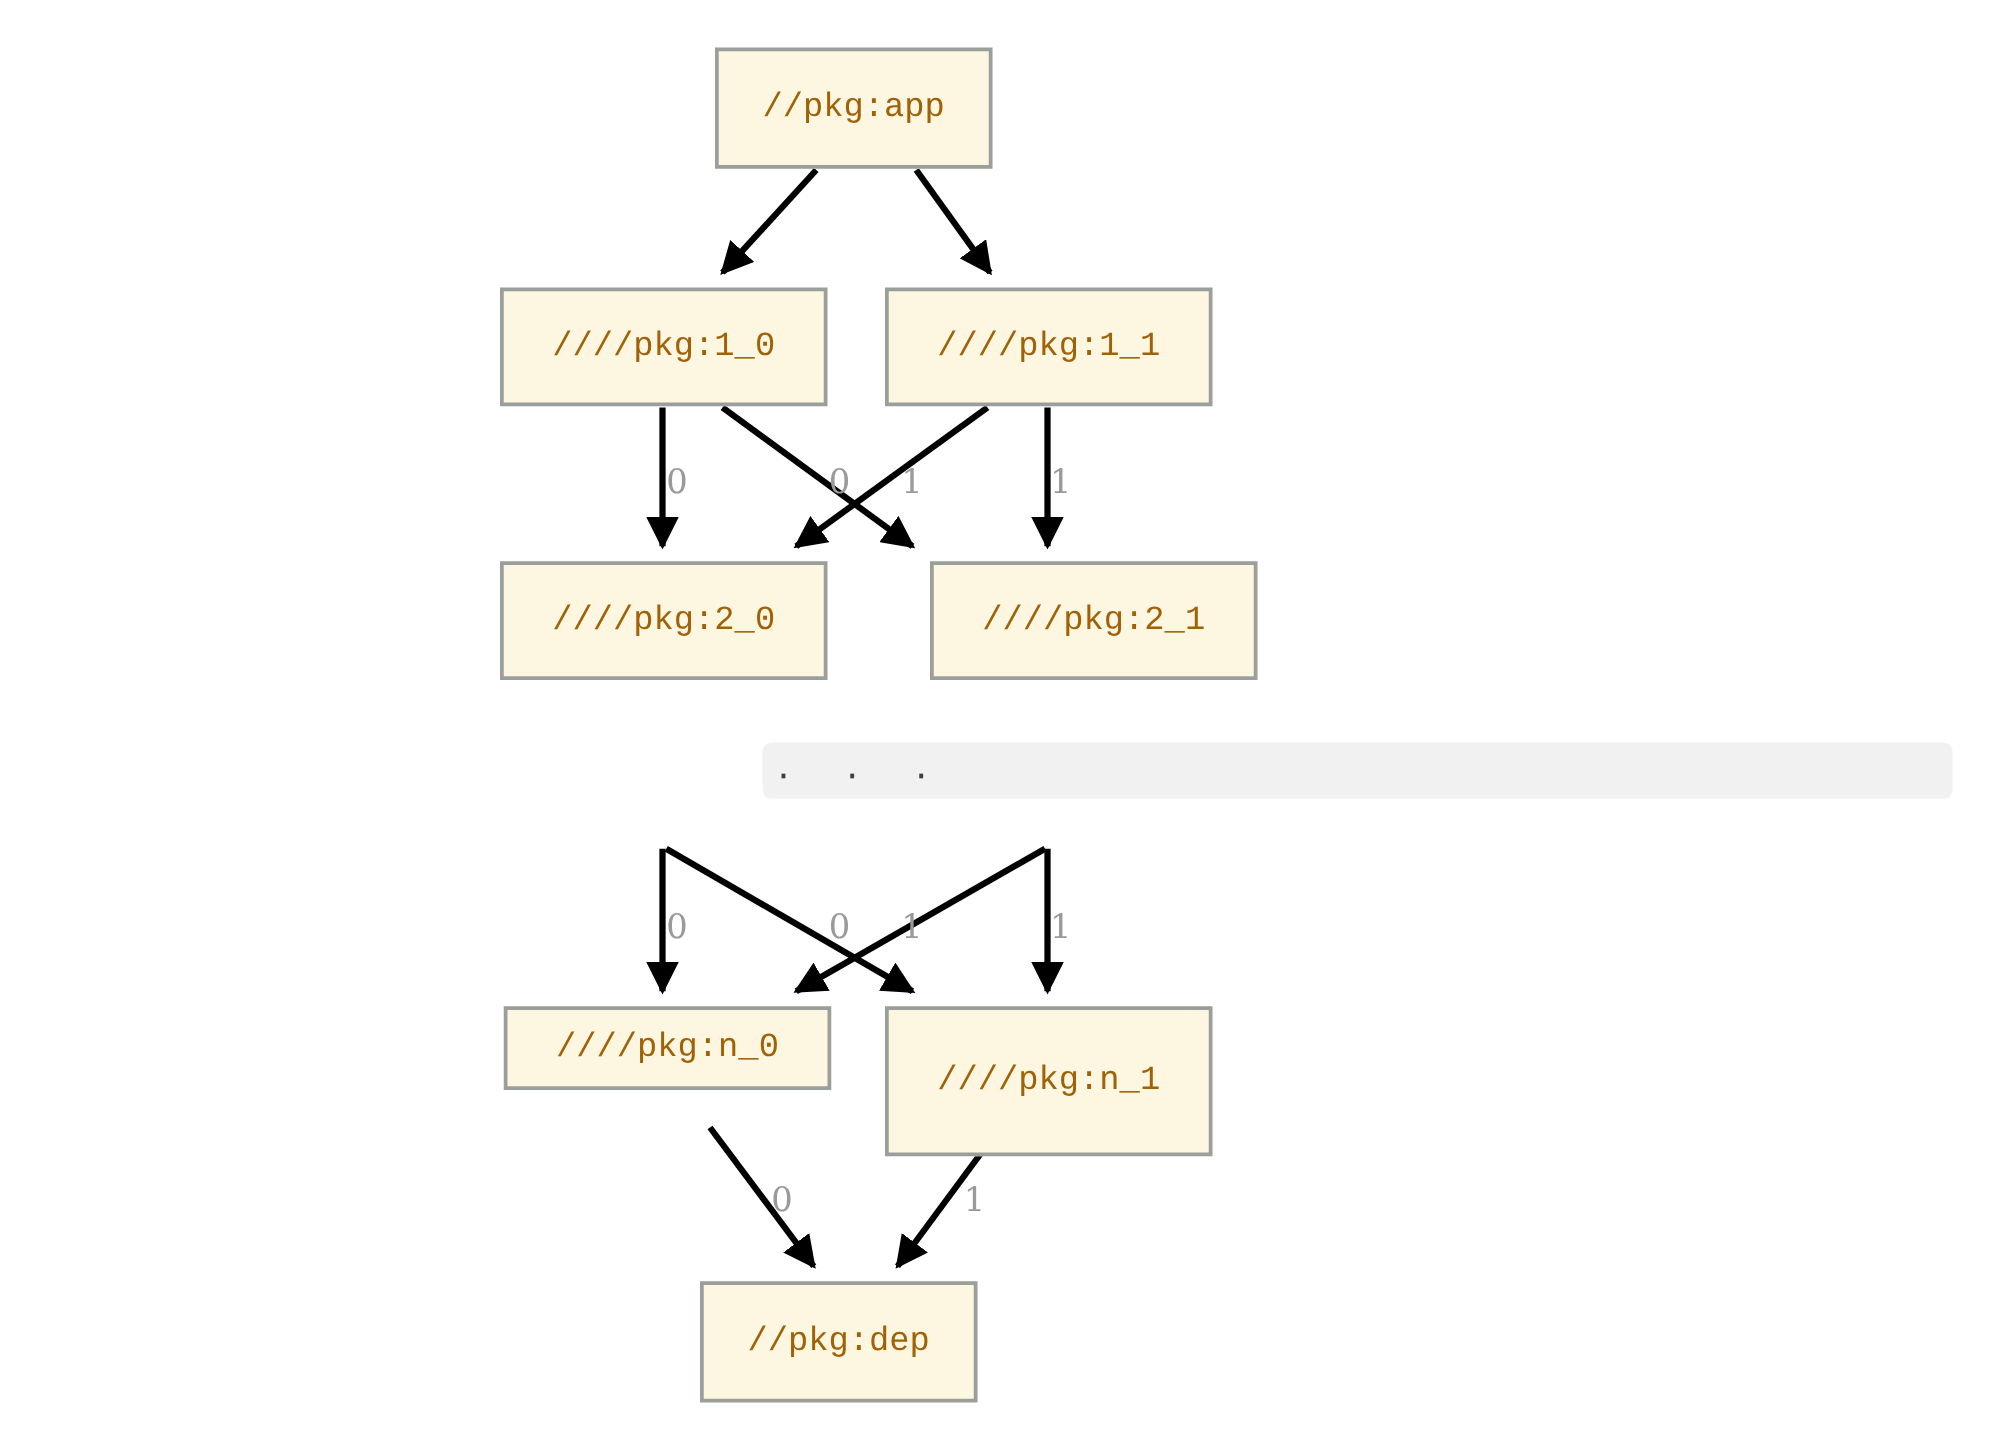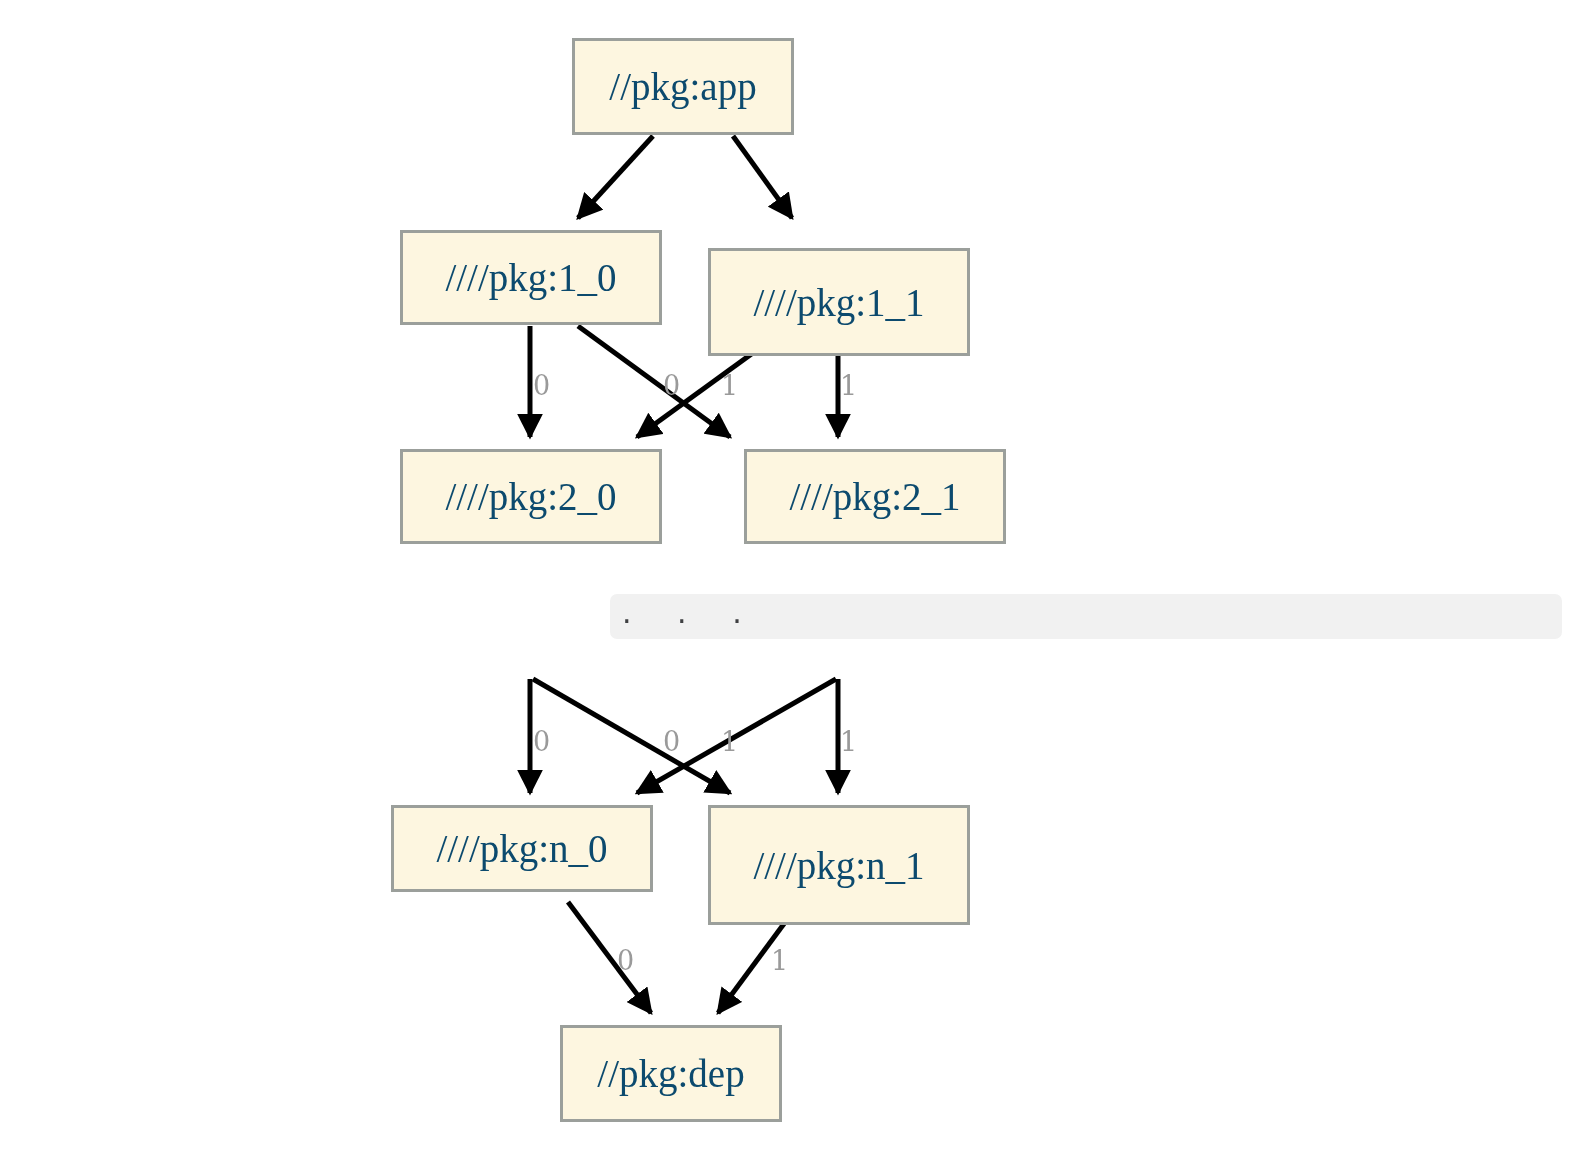--- a/index.html
+++ b/index.html
@@ -24,23 +24,23 @@
   .node-box {
     position: absolute;
     box-sizing: border-box;
     background: #fdf6e0;
     border: 3px solid #9b9f9b;
     display: flex;
     align-items: center;
     justify-content: center;
   }
   .node-label {
-    font-family: Liberation Serif, serif;
-    font-size: 39px;
-    color: #0c4a6e;
+    font-family: Liberation Mono, monospace;
+    font-size: 27px;
+    color: #a16207;
     letter-spacing: 0px;
     white-space: nowrap;
   }
   .ellipsis-band {
     position: absolute;
     box-sizing: border-box;
     background: #f1f1f1;
     border-radius: 7px;
     display: flex;
     align-items: flex-end;
@@ -99,33 +99,33 @@
 </svg>
 
 <div class="node-box" style="left:572px; top:38px; width:222px; height:97px;">
   <span class="node-label">//pkg:app</span>
 </div>
 
 <div class="node-box" style="left:400px; top:230px; width:262px; height:95px;">
   <span class="node-label">////pkg:1_0</span>
 </div>
 
-<div class="node-box" style="left:708px; top:230px; width:262px; height:108px;margin-top:18px;">
+<div class="node-box" style="left:708px; top:230px; width:262px; height:95px;">
   <span class="node-label">////pkg:1_1</span>
 </div>
 
 <div class="node-box" style="left:400px; top:449px; width:262px; height:95px;">
   <span class="node-label">////pkg:2_0</span>
 </div>
 
 <div class="node-box" style="left:708px; top:449px; width:262px; height:95px;margin-left:36px;">
   <span class="node-label">////pkg:2_1</span>
 </div>
 
-<div class="node-box" style="left:391px; top:805px; width:262px; height:87px;">
+<div class="node-box" style="left:403px; top:805px; width:262px; height:67px;">
   <span class="node-label">////pkg:n_0</span>
 </div>
 
 <div class="node-box" style="left:708px; top:805px; width:262px; height:120px;">
   <span class="node-label">////pkg:n_1</span>
 </div>
 
 <div class="node-box" style="left:560px; top:1025px; width:222px; height:97px;">
   <span class="node-label">//pkg:dep</span>
 </div>

